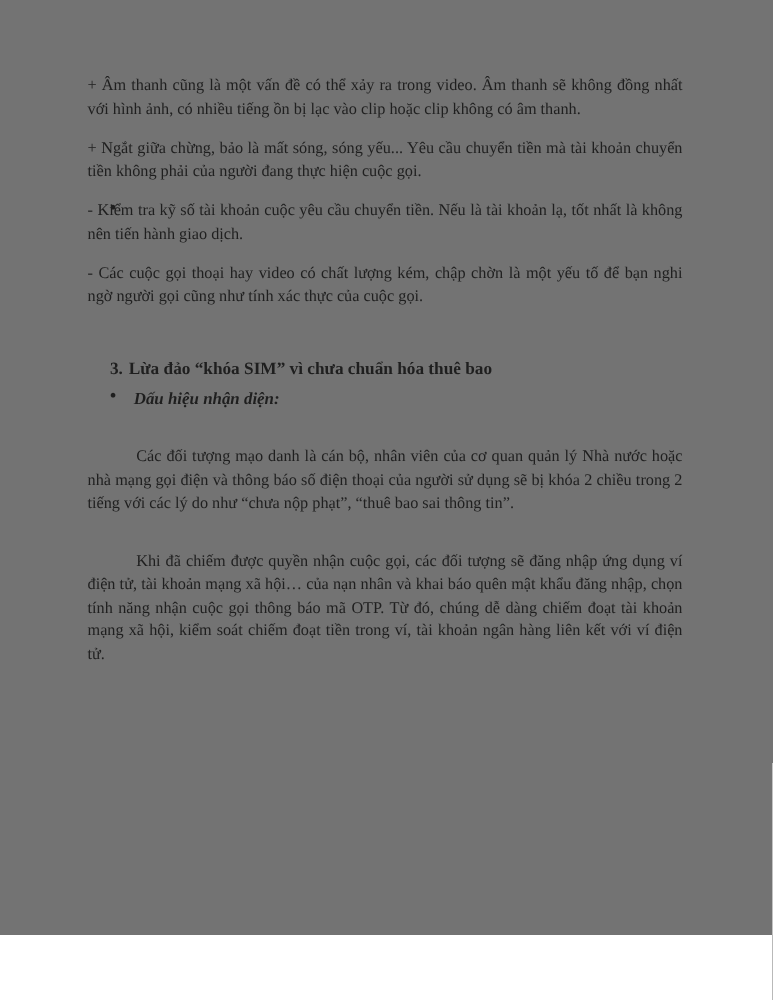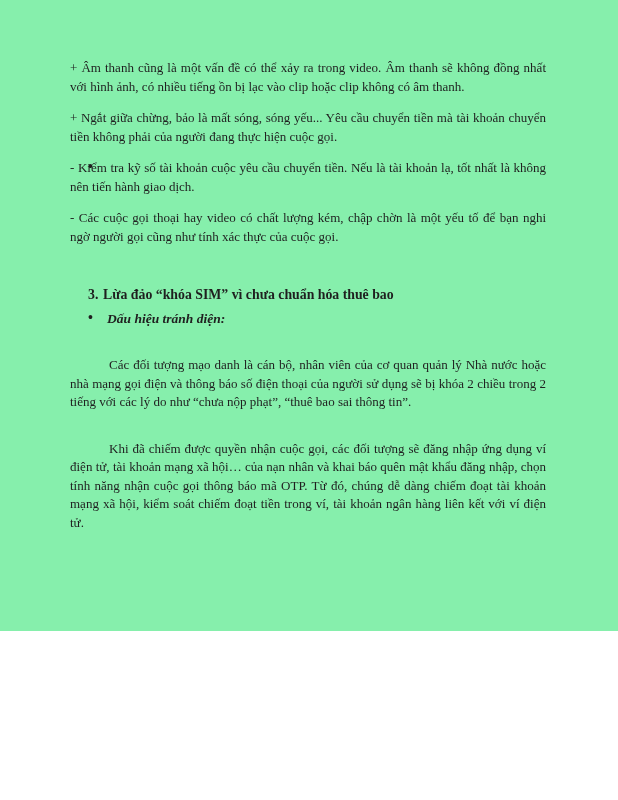--- a/index.html
+++ b/index.html
@@ -3,22 +3,22 @@
 <meta charset="utf-8">
 <style>
   html, body {
     margin: 0;
     padding: 0;
     background: #ffffff;
   }
   .page {
     position: relative;
     width: 618px;
-    height: 631px;
-    background: #86efac;
+    height: 748px;
+    background: #737373;
     overflow: hidden;
   }
   .content {
     position: absolute;
     left: 70px;
     top: 59px;
     width: 476px;
     font-family: "Liberation Serif", "DejaVu Serif", serif;
     font-size: 13px;
     line-height: 18.5px;
@@ -82,21 +82,21 @@
 
     <p class="body">- Các cuộc gọi thoại hay video có chất lượng kém, chập chờn là một yếu tố để bạn nghi ngờ người gọi cũng như tính xác thực của cuộc gọi.</p>
 
     <div class="heading">
       <span class="h-num">3.</span>
       <span>Lừa đảo “khóa SIM” vì chưa chuẩn hóa thuê bao</span>
     </div>
 
     <div class="li">
       <span class="marker">•</span>
-      <span>Dấu hiệu tránh diện:</span>
+      <span>Dấu hiệu nhận diện:</span>
     </div>
 
     <p class="body indent">Các đối tượng mạo danh là cán bộ, nhân viên của cơ quan quản lý Nhà nước hoặc nhà mạng gọi điện và thông báo số điện thoại của người sử dụng sẽ bị khóa 2 chiều trong 2 tiếng với các lý do như “chưa nộp phạt”, “thuê bao sai thông tin”.</p>
 
 
     <p class="body indent">Khi đã chiếm được quyền nhận cuộc gọi, các đối tượng sẽ đăng nhập ứng dụng ví điện tử, tài khoản mạng xã hội… của nạn nhân và khai báo quên mật khẩu đăng nhập, chọn tính năng nhận cuộc gọi thông báo mã OTP. Từ đó, chúng dễ dàng chiếm đoạt tài khoản mạng xã hội, kiểm soát chiếm đoạt tiền trong ví, tài khoản ngân hàng liên kết với ví điện tử.</p>
 
   </div>
 </div>
 

